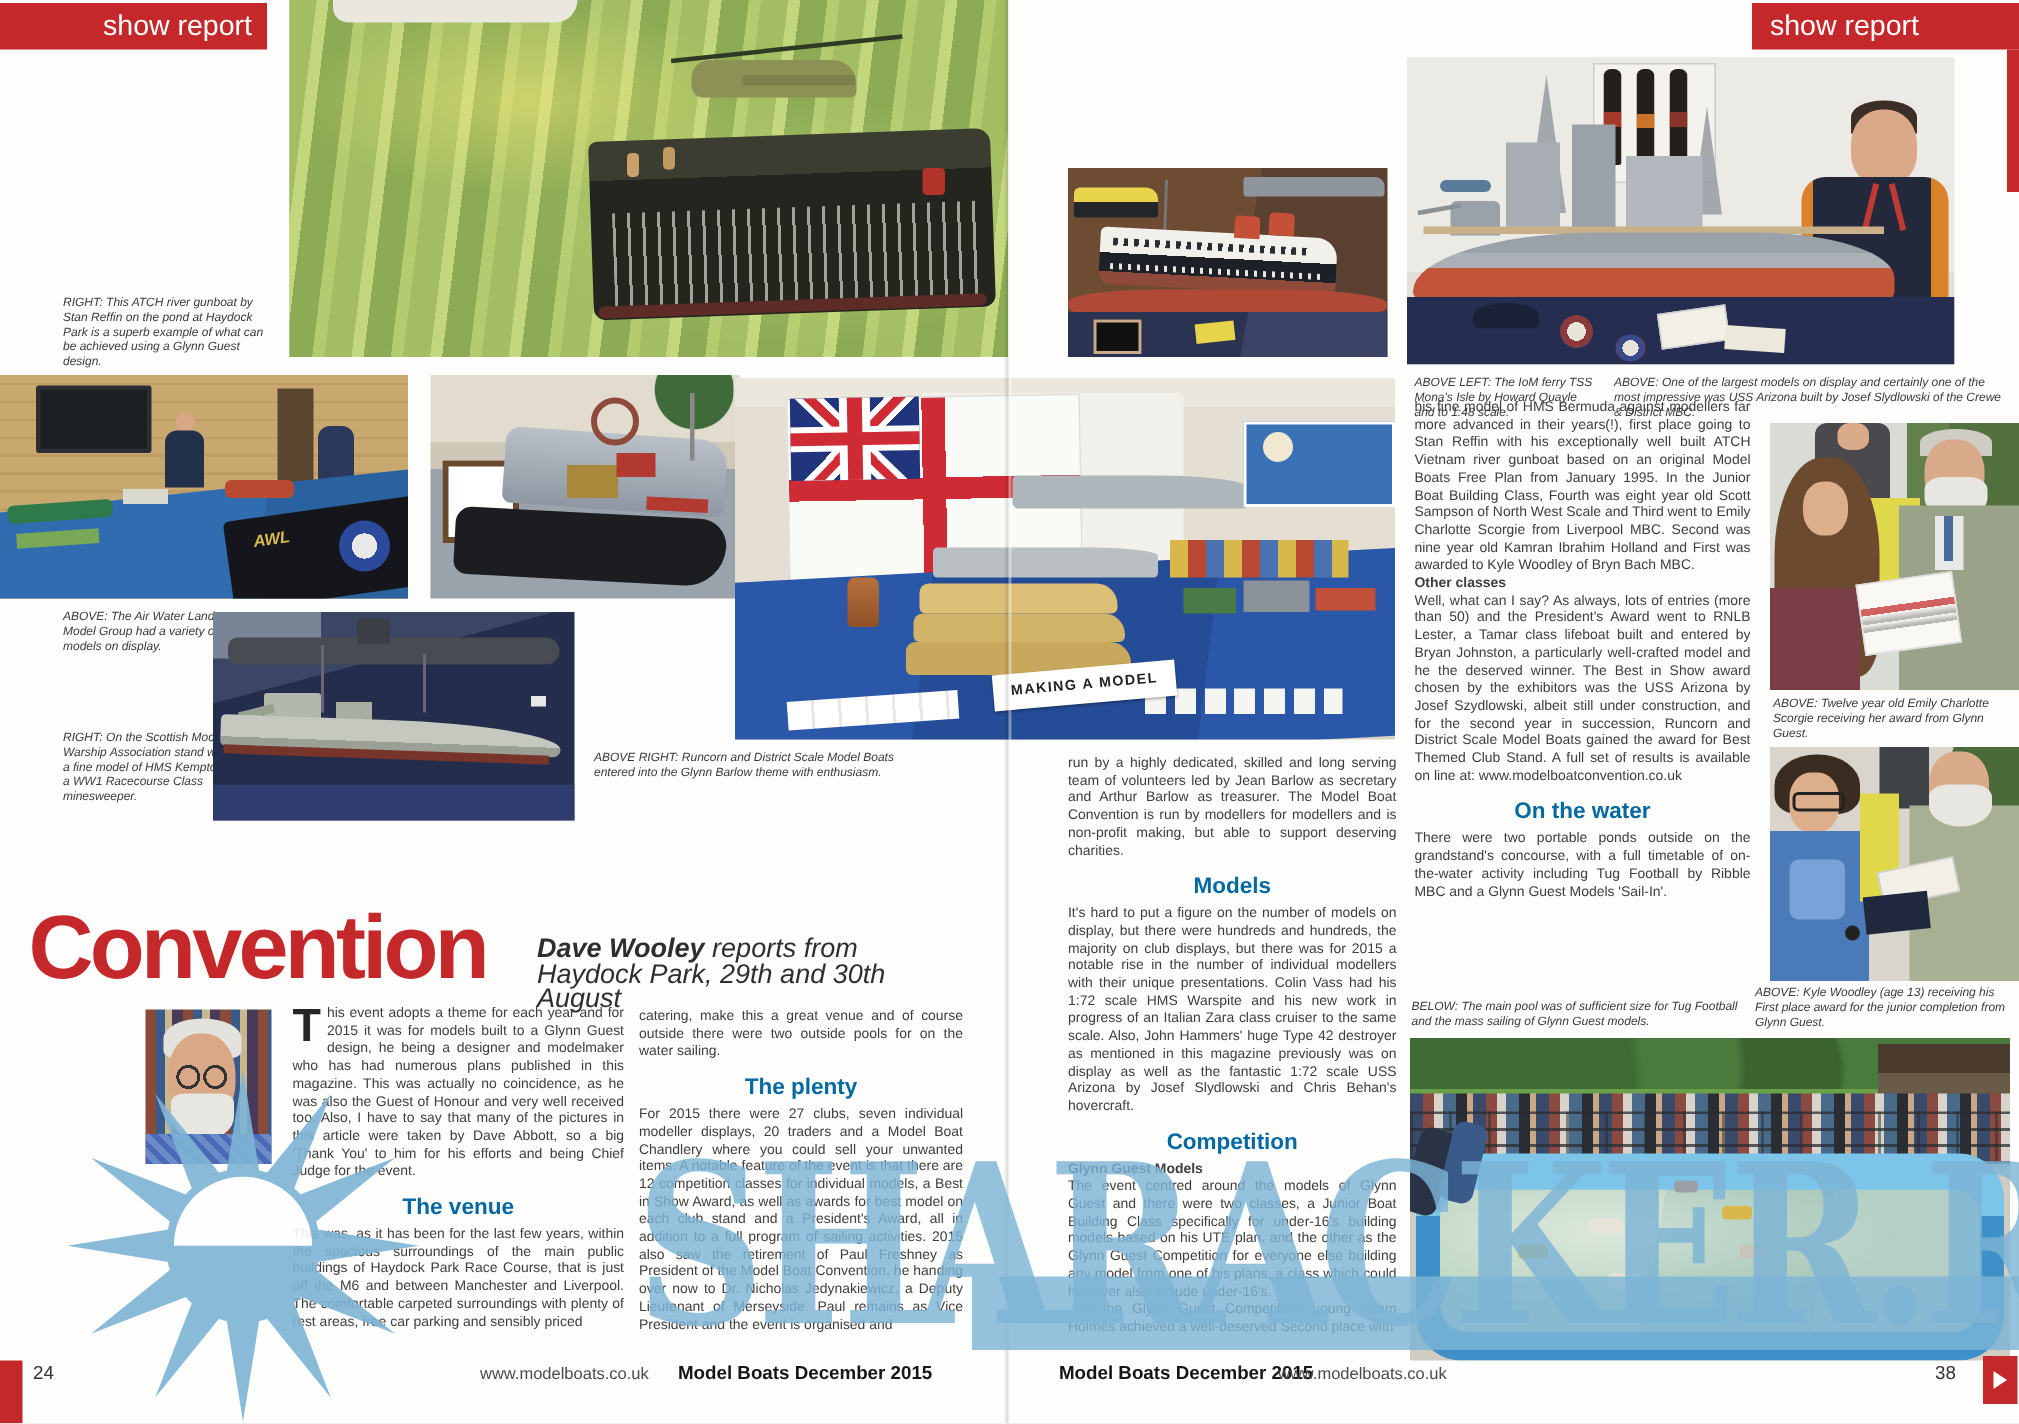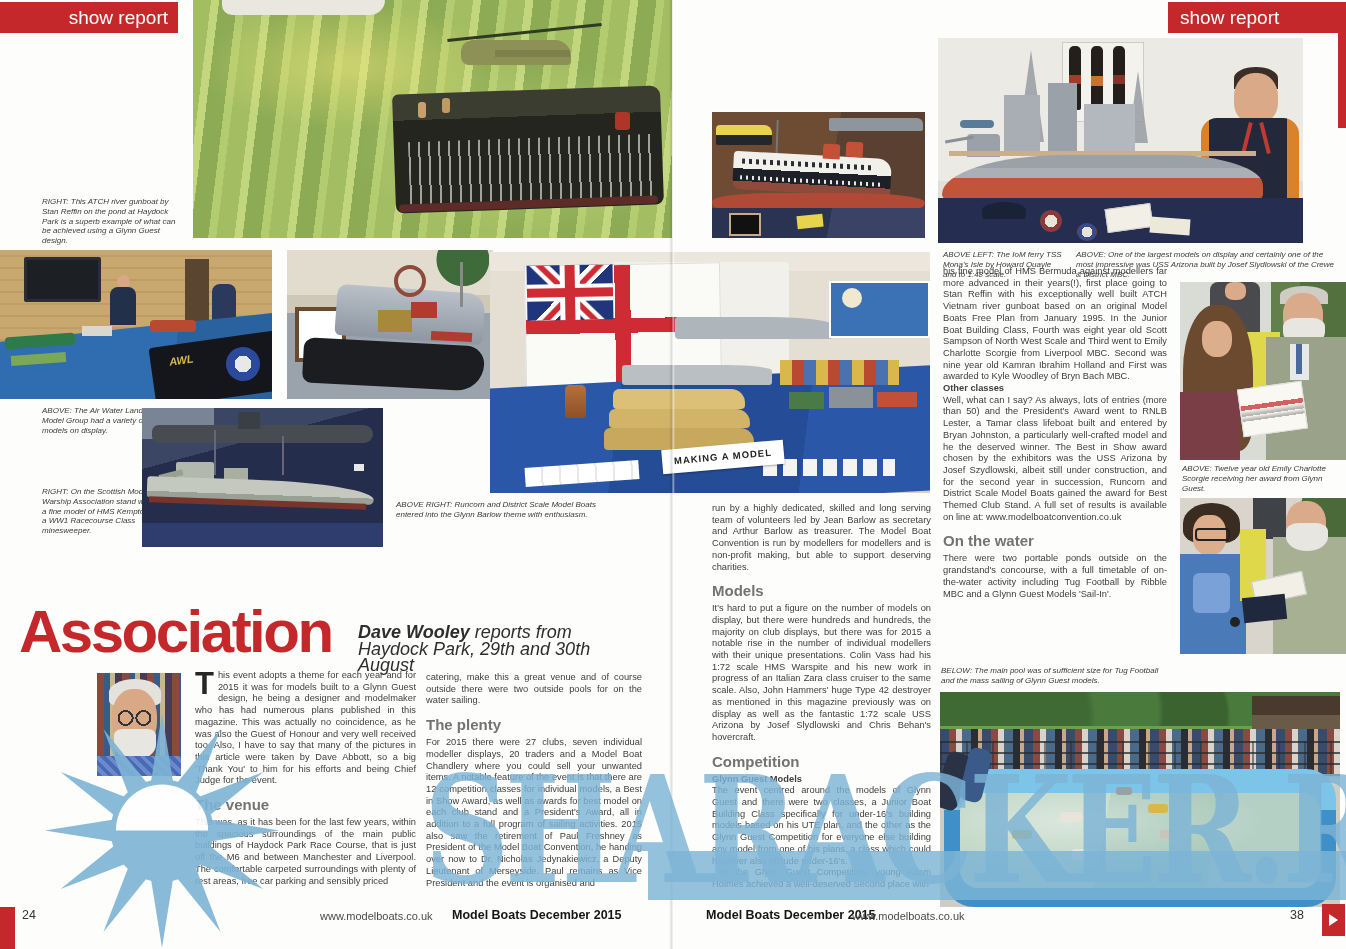--- a/index.html
+++ b/index.html
@@ -14,21 +14,21 @@
   
   .headline{position:absolute;left:19px;color:#c5282b;font-weight:bold;font-size:60px;
             line-height:54px;letter-spacing:-2.5px;white-space:nowrap}
   .hl1{top:551px}.hl2{top:605px}
   .byline{position:absolute;left:358px;top:624px;width:245px;font-style:italic;
           font-size:18px;line-height:16.5px;color:#2e2e2e}
   .byline b{font-weight:bold}
   
   .col{position:absolute;font-size:9.3px;line-height:11.7px;text-align:justify;color:#3d3d3d}
   .col p{margin:0}
-  .col .h{color:#737373;font-weight:bold;font-size:15px;line-height:17px;margin:9px 0 4px;text-align:left}
+  .col .h{color:#0369a1;font-weight:bold;font-size:15px;line-height:17px;margin:9px 0 4px;text-align:center}
   .col .sh{font-weight:bold;margin:0;text-align:left}
   .col .indent{text-indent:9px}
   .dropcap{float:left;font-weight:bold;font-size:31px;line-height:23px;padding:2px 4px 0 0;color:#262626}
   
   .cap{position:absolute;font-style:italic;font-size:8px;line-height:9.8px;color:#3a3a3a}
   
   .foot{position:absolute;z-index:44;font-size:11px;color:#4a4a4a}
   .foot-b{font-weight:bold;font-size:12.5px;color:#161616}
   .pagenum{position:absolute;z-index:44;font-size:12.5px;color:#333}
   .red-corner{position:absolute;left:0;top:907px;width:15px;height:42px;background:#c5282b;z-index:44}
@@ -465,23 +465,24 @@
       <i class="au-shirt"></i>
   </div>
 
   <div class="cap" style="left:42px;top:197px;width:136px">RIGHT: This ATCH river gunboat by Stan Reffin on the pond at Haydock Park is a superb example of what can be achieved using a Glynn Guest design.</div>
   <div class="cap" style="left:42px;top:406px;width:118px">ABOVE: The Air Water Land Model Group had a variety of models on display.</div>
   <div class="cap" style="left:42px;top:487px;width:112px">RIGHT: On the Scottish Model Warship Association stand was a fine model of HMS Kempton, a WW1 Racecourse Class minesweeper.</div>
   <div class="cap" style="left:396px;top:500px;width:225px">ABOVE RIGHT: Runcorn and District Scale Model Boats entered into the Glynn Barlow theme with enthusiasm.</div>
   <div class="cap" style="left:943px;top:250px;width:122px">ABOVE LEFT: The IoM ferry TSS Mona's Isle by Howard Quayle and to 1:48 scale.</div>
   <div class="cap" style="left:1076px;top:250px;width:264px">ABOVE: One of the largest models on display and certainly one of the most impressive was USS Arizona built by Josef Slydlowski of the Crewe &amp; District MBC.</div>
   <div class="cap" style="left:1182px;top:464px;width:162px">ABOVE: Twelve year old Emily Charlotte Scorgie receiving her award from Glynn Guest.</div>
+  <div class="cap" style="left:1170px;top:657px;width:176px">ABOVE: Kyle Woodley (age 13) receiving his First place award for the junior completion from Glynn Guest.</div>
   <div class="cap" style="left:941px;top:666px;width:232px">BELOW: The main pool was of sufficient size for Tug Football and the mass sailing of Glynn Guest models.</div>
 
-  <div class="headline hl2">Association</div>
+  <div class="headline hl2">Convention</div>
   <div class="byline">
     <b>Dave Wooley</b>
     <span>reports from Haydock Park, 29th and 30th August</span>
   </div>
 
   <div class="col" style="left:195px;top:670px;width:221px">
     <p><span class="dropcap">T</span><span>his event adopts a theme for each year and for 2015 it was for models built to a Glynn Guest design, he being a designer and modelmaker who has had numerous plans published in this magazine. This was actually no coincidence, as he was also the Guest of Honour and very well received too. Also, I have to say that many of the pictures in this article were taken by Dave Abbott, so a big 'Thank You' to him for his efforts and being Chief Judge for the event.</span></p>
     <p class="h">The venue</p>
     <p>This was, as it has been for the last few years, within the spacious surroundings of the main public buildings of Haydock Park Race Course, that is just off the M6 and between Manchester and Liverpool. The comfortable carpeted surroundings with plenty of rest areas, free car parking and sensibly priced</p>
   </div>

